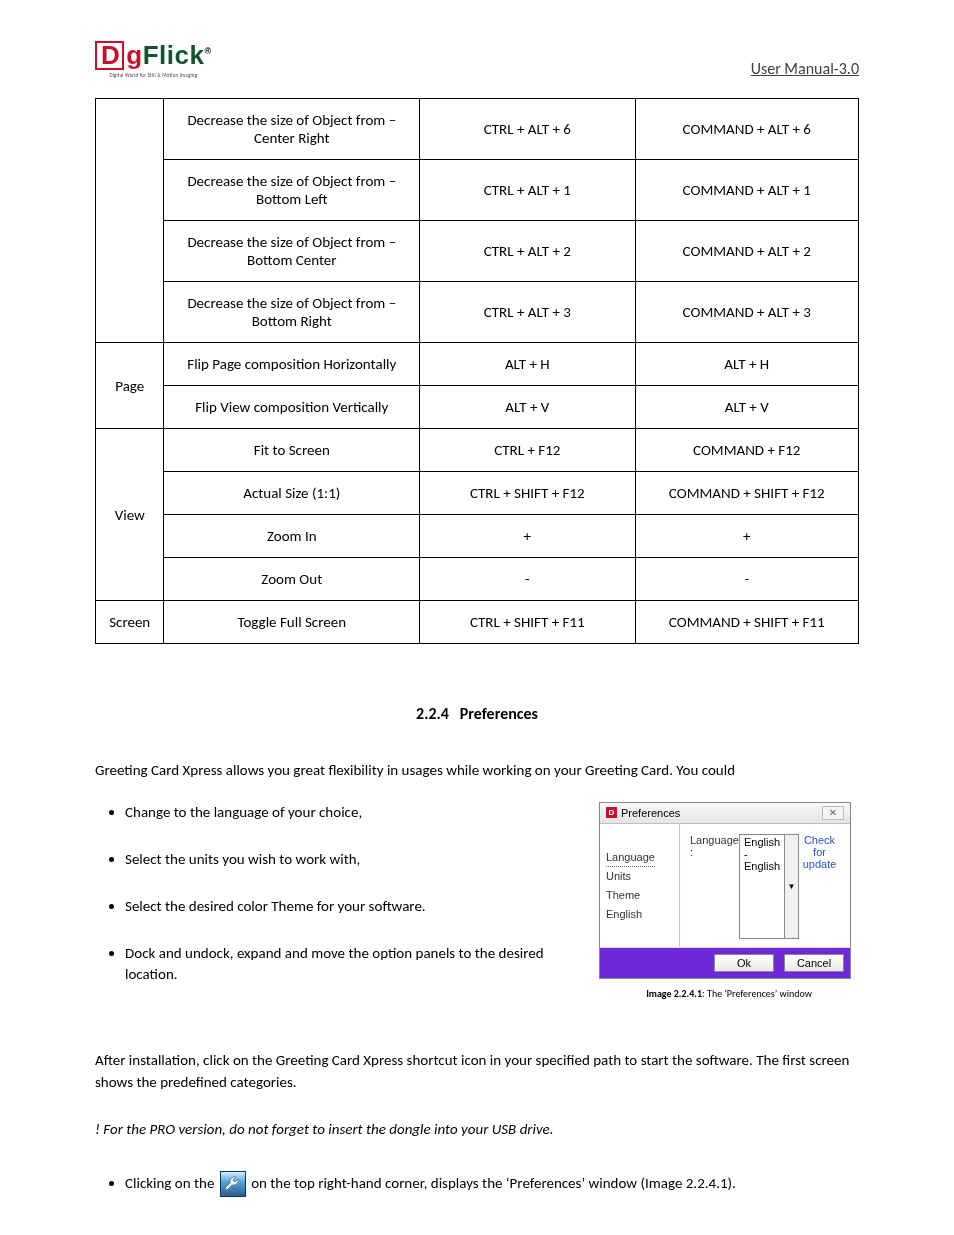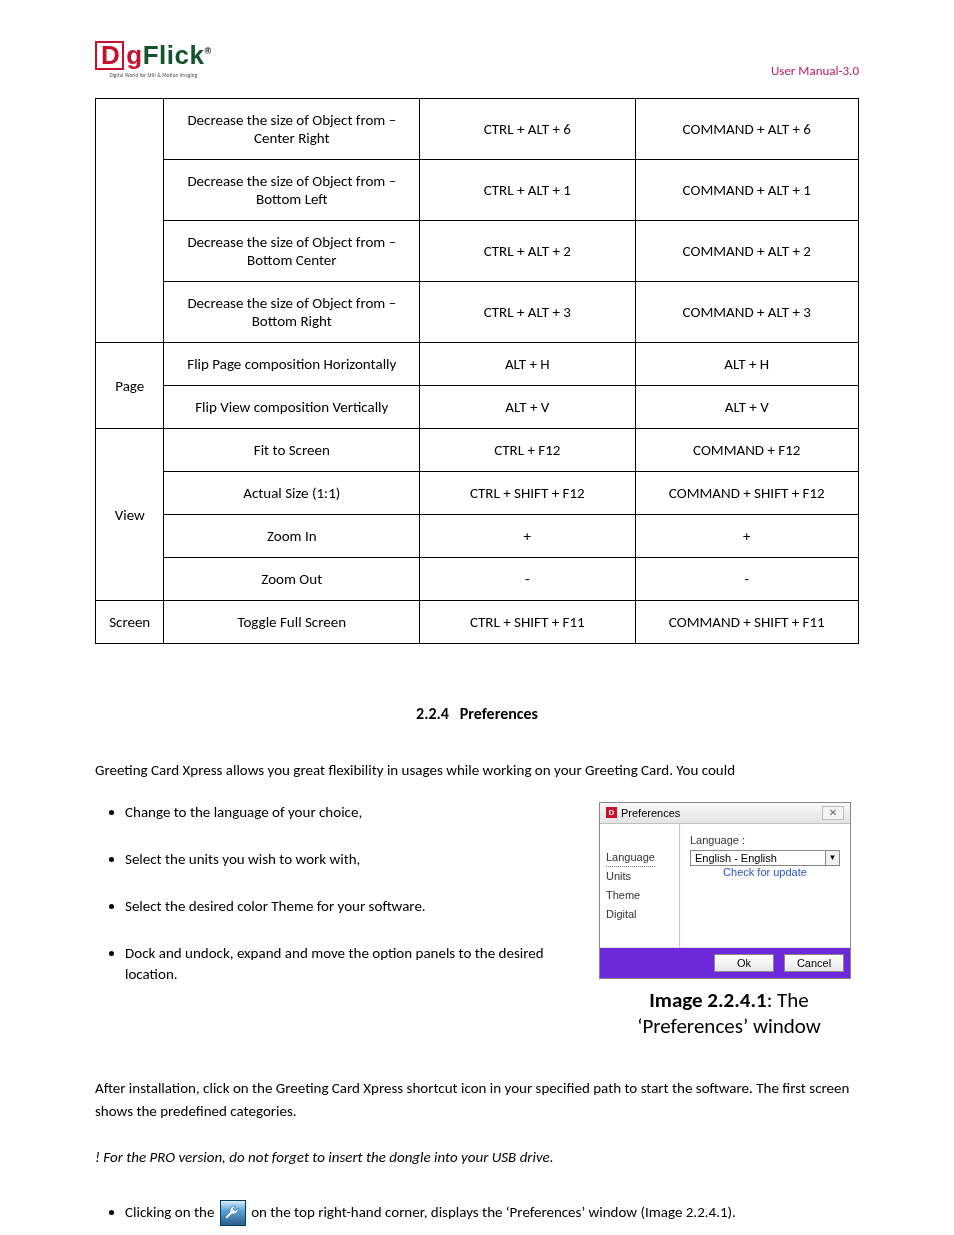--- a/index.html
+++ b/index.html
@@ -23,22 +23,23 @@
     font-size: 26px;
     font-weight: 700;
     letter-spacing: 0.5px;
   }
   .logo-d { color: #c8102e; border: 2.5px solid #c8102e; padding: 0 2px 0 4px; display: inline-block; line-height: 0.95; margin-right: 2px;}
   .logo-g { color: #c8102e; }
   .logo-flick { color: #14532d; }
   .logo-r { font-size: 9px; vertical-align: super; color: #000; }
   .logo-tag { font-size: 5px; color: #444; letter-spacing: 0.2px; margin-top: 1px;}
   .header-right {
-    color: #be185d;
-    font-size: 13px;
+    color: #404040;
+    font-size: 16px;
+    text-decoration: underline;
   }
   table.sc {
     border-collapse: collapse;
     width: 100%;
     margin-top: 6px;
     font-size: 15px;
   }
   table.sc td {
     border: 1px solid #000;
     padding: 12px 6px;
@@ -88,42 +89,42 @@
   }
   .pref-body { display: flex; background: #fff; }
   .pref-nav {
     width: 80px;
     padding: 24px 6px;
     border-right: 1px solid #f9a8d4;
     line-height: 1.7;
     color: #333;
   }
   .pref-nav .sel { border-bottom: 1px dotted #666; display: inline-block;}
-  .pref-main { flex: 1; padding: 10px 10px 8px 10px; display:flex; flex-direction:column; }
+  .pref-main { flex: 1; padding: 10px 10px 8px 10px; display:flex; flex-direction:row; }
   .pref-label { margin-bottom: 4px; color: #333;}
   .pref-select { display:flex; }
   .pref-select .sv {
     border: 1px solid #888; padding: 1px 4px; flex:1; background:#fff;
   }
   .pref-select .ar {
     width: 14px; border:1px solid #888; border-left:none;
     display:flex; align-items:center; justify-content:center;
     font-size:8px; background:#f0f0f0;
   }
   .pref-link { color: #2a55c7; text-align:center; font-size:11px; cursor:pointer;}
   .pref-footer {
     padding: 6px; display:flex; justify-content:flex-end; gap:10px;
     background: #6d28d9; border-top:1px solid #ddd;
   }
   .pref-btn {
     min-width:60px; padding:2px 10px;
     background:linear-gradient(#fff,#e8e8e8);
     border:1px solid #888; font-size:11px; text-align:center;
   }
-  .caption { text-align: center; margin-top: 8px; font-size: 21px;}
+  .caption { text-align: center; margin-top: 8px; font-size: 10px;}
   .after-text { line-height: 1.5; margin-top: 38px; margin-bottom: 24px;}
   .note { font-style: italic; line-height: 1.5; margin-bottom: 30px;}
   .click-bullet { list-style: disc; padding-left: 30px;}
   .click-bullet li { line-height: 1.8;}
   .wrench {
     display: inline-block; width: 26px; height: 26px;
     vertical-align: middle;
     background: linear-gradient(#d9eefc, #5aa3d8 40%, #2d5d8c);
     border: 1px solid #003a66;
     position: relative;
@@ -238,21 +239,21 @@
           <span class="dgicon">D</span>
           <span>Preferences</span>
         </span>
         <span class="pref-close">✕</span>
       </div>
       <div class="pref-body">
         <div class="pref-nav">
           <div><span class="sel">Language</span></div>
           <div>Units</div>
           <div>Theme</div>
-          <div>Digital</div>
+          <div>English</div>
         </div>
         <div class="pref-main">
           <div class="pref-label">Language :</div>
           <div class="pref-select">
             <div class="sv">English - English</div>
             <div class="ar">▼</div>
           </div>
           <div class="pref-link">Check for update</div>
         </div>
       </div>

